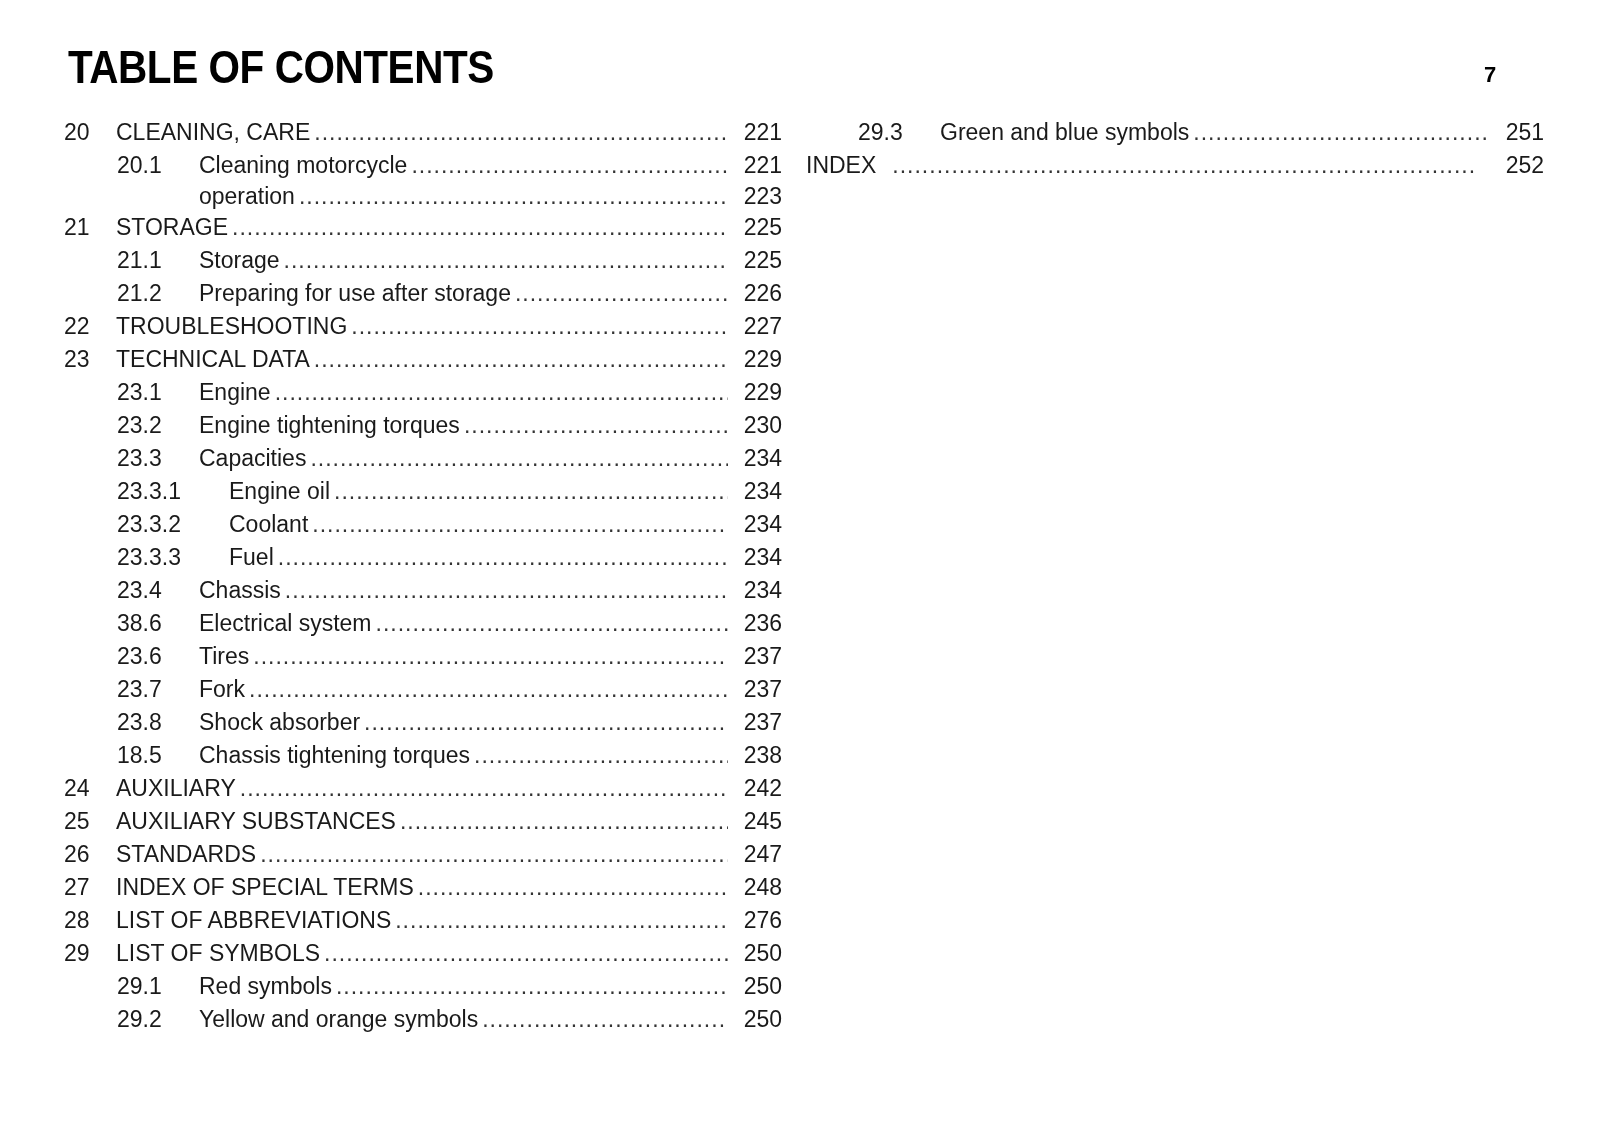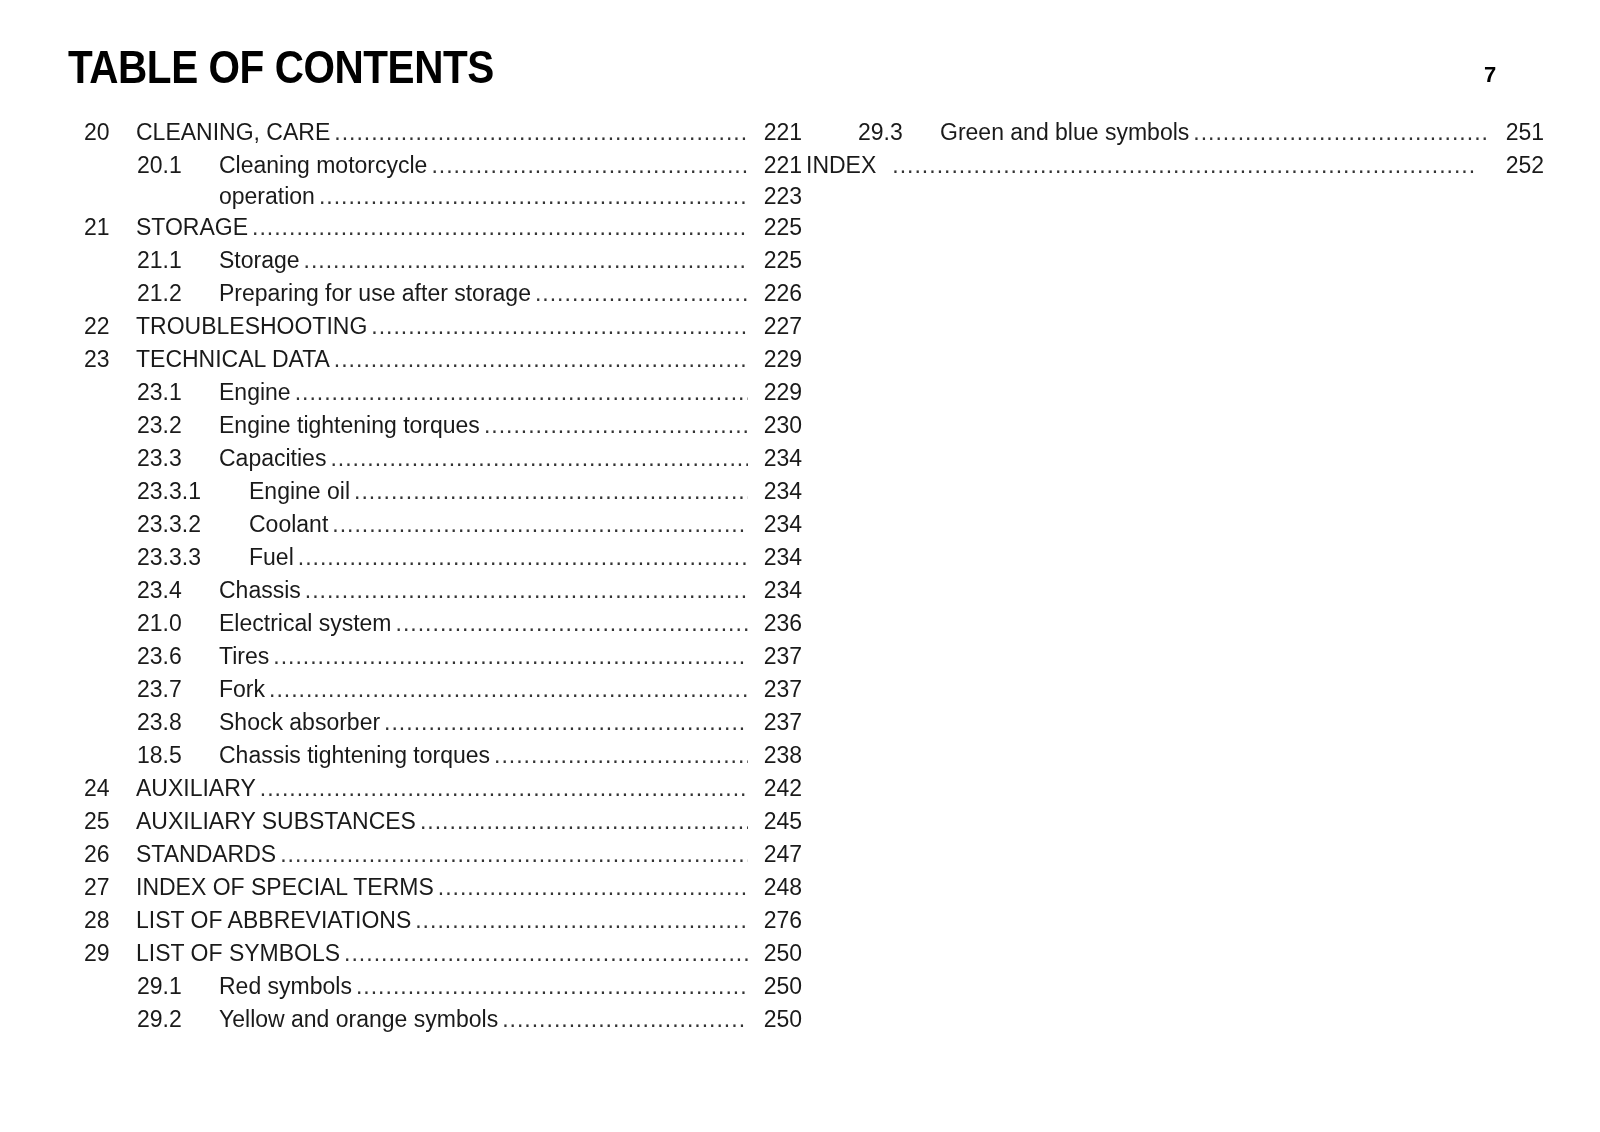--- a/index.html
+++ b/index.html
@@ -2,21 +2,21 @@
 <html><head>
 <meta charset="utf-8">
 <style>
   html, body { margin: 0; padding: 0; background: #ffffff; }
   body { width: 1600px; height: 1132px; position: relative; overflow: hidden;
          font-family: "Liberation Sans", "DejaVu Sans", sans-serif; color: #1a1a1a; }
   .title { position: absolute; left: 68px; top: 40px; font-size: 46px; font-weight: bold;
            letter-spacing: -0.5px; transform: scaleX(0.88); transform-origin: left top; color: #000; margin: 0; }
   .pagenum { position: absolute; left: 1484px; top: 62px; font-size: 22px; font-weight: bold; color: #000; }
   .col { position: absolute; top: 116px; }
-  .col.left { left: 84px; width: 718px; }
+  .col.left { left: 64px; width: 718px; }
   .col.right { left: 826px; width: 718px; }
   .entry { position: relative; display: flex; align-items: baseline; height: 33px;
            font-size: 23px; line-height: 33px; white-space: nowrap; }
   .entry.wrap { height: auto; display: block; }
   .num { display: inline-block; flex: none; }
   .lvl1 .num { width: 52px; }
   .lvl2 { padding-left: 53px; }
   .lvl2 .num { width: 82px; }
   .lvl3 { padding-left: 53px; }
   .lvl3 .num { width: 112px; }
@@ -136,21 +136,21 @@
   </div>
 
   <div class="entry lvl2">
     <span class="num">23.4</span>
     <span class="label">Chassis</span>
     <span class="leader"></span>
     <span class="page">234</span>
   </div>
 
   <div class="entry lvl2">
-    <span class="num">21.0</span>
+    <span class="num">38.6</span>
     <span class="label">Electrical system</span>
     <span class="leader"></span>
     <span class="page">236</span>
   </div>
 
   <div class="entry lvl2">
     <span class="num">23.6</span>
     <span class="label">Tires</span>
     <span class="leader"></span>
     <span class="page">237</span>

